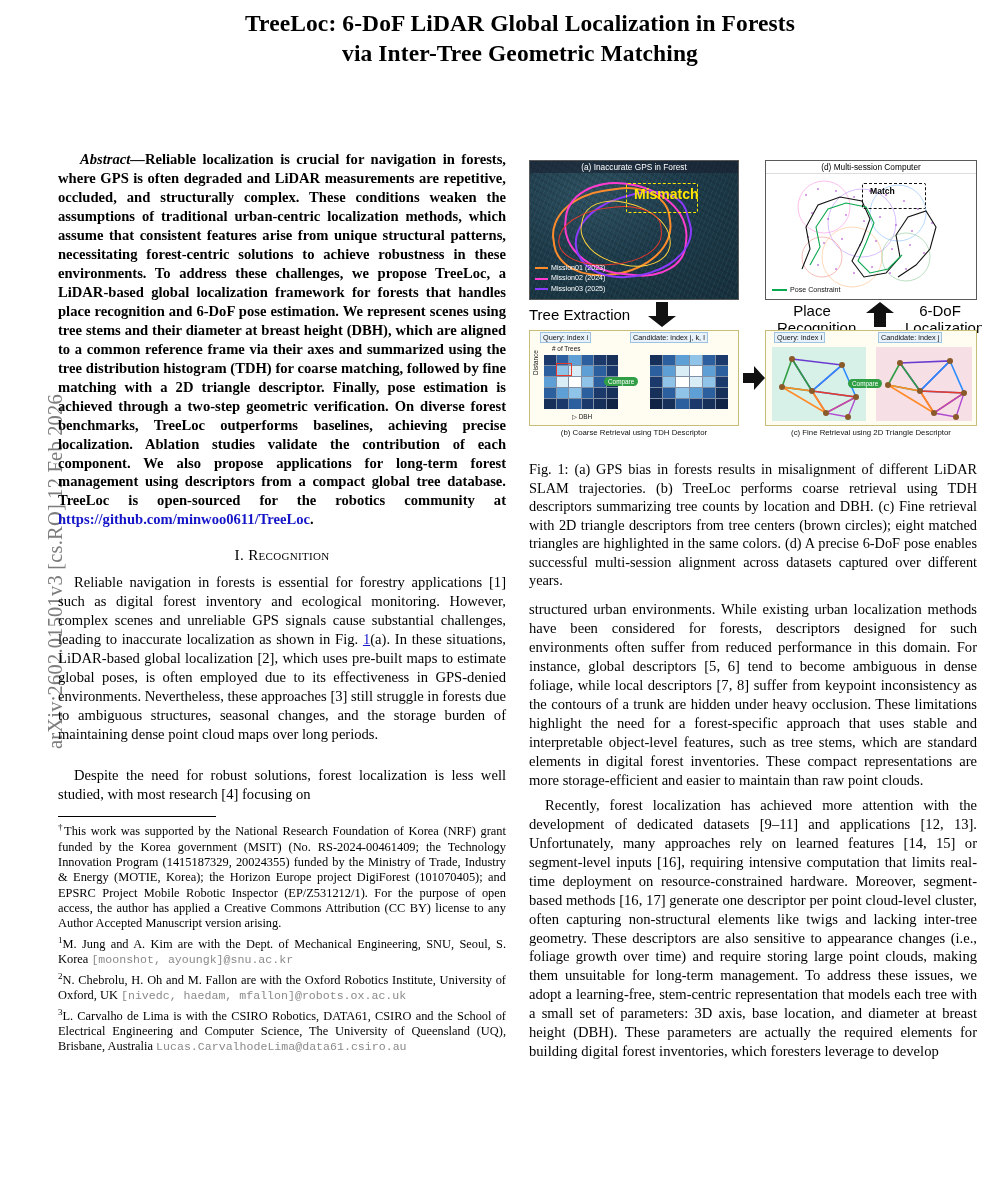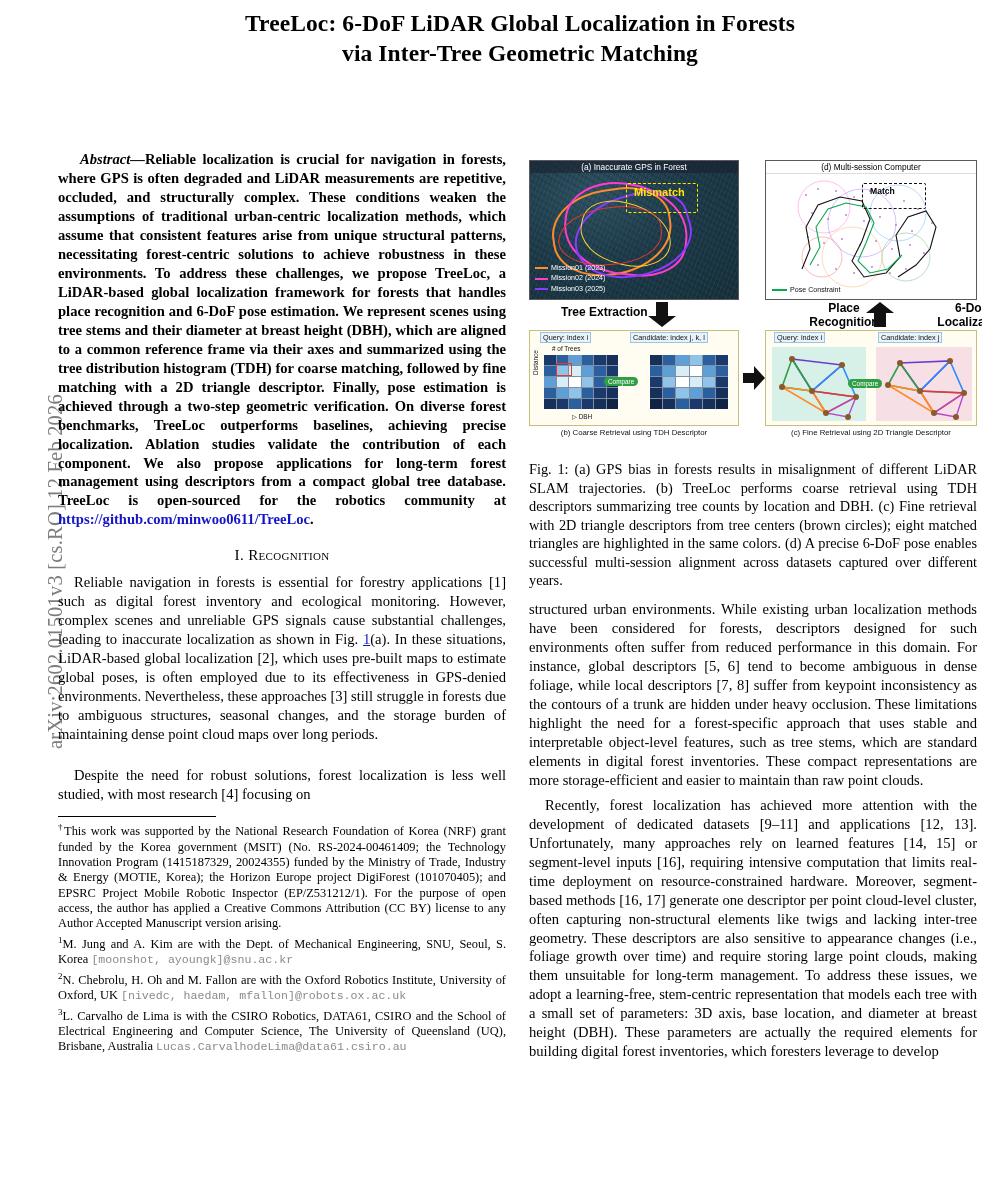--- a/index.html
+++ b/index.html
@@ -151,21 +151,21 @@
     background: transparent;
   }
   .mismatch-box {
     position: absolute;
     border: 1.4px dashed #ffe600;
     border-radius: 2px;
   }
   .mismatch-label {
     position: absolute;
     font-family: "Liberation Sans", sans-serif;
-    font-size: 11px;
+    font-size: 14px;
     font-weight: bold;
     color: #ffe600;
   }
   .legend-a {
     position: absolute;
     left: 5px;
     bottom: 5px;
     font-family: "Liberation Sans", sans-serif;
     font-size: 7.1px;
     color: #ffffff;
@@ -201,26 +201,25 @@
     color: #111;
   }
   .legend-d .sw {
     display: inline-block; width: 15px; height: 2px; background: #0aa84f;
     vertical-align: middle; margin-right: 3px;
   }
   
   .mid-label {
     position: absolute;
     font-family: "Liberation Sans", sans-serif;
-    font-size: 12px;
-    font-weight: bold;
+    font-size: 15px;
+    font-weight: normal;
     color: #000;
     text-align: center;
     line-height: 1.15;
-    margin-left: 32px;
   }
   
   #panel-b {
     left: 0; top: 180px; width: 210px; height: 96px;
     background: #fffdf2;
     border: 1px solid #c9bd7a;
   }
   #panel-c {
     left: 236px; top: 180px; width: 212px; height: 96px;
     background: #fffdf2;

